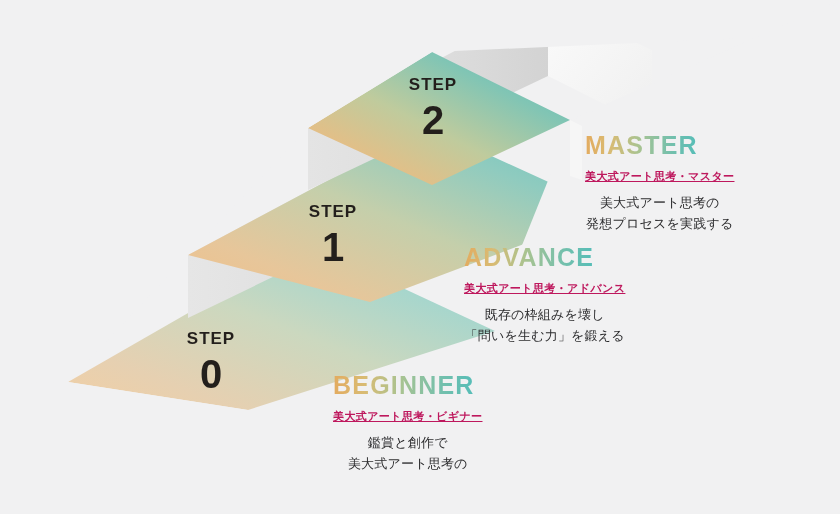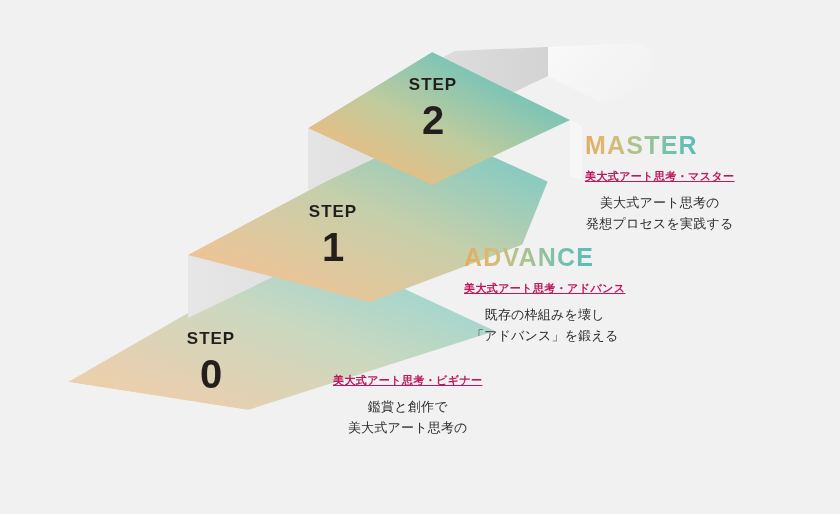--- a/index.html
+++ b/index.html
@@ -181,25 +181,26 @@
       <span>美大式アート思考の</span>
       <span>発想プロセスを実践する</span>
     </div>
   </div>
 
   <div class="caption" id="caption-advance">
     <div class="tier">ADVANCE</div>
     <div class="headline">美大式アート思考・アドバンス</div>
     <div class="blurb">
       <span>既存の枠組みを壊し</span>
-      <span>「アドバンス」を鍛える</span>
+      <span>「問いを生む力」を鍛える</span>
     </div>
   </div>
 
   <div class="caption" id="caption-beginner">
+    <div class="tier">BEGINNER</div>
     <div class="headline">美大式アート思考・ビギナー</div>
     <div class="blurb">
       <span>鑑賞と創作で</span>
       <span>美大式アート思考の</span>
     </div>
   </div>
 
 </div>
 
 </body></html>

